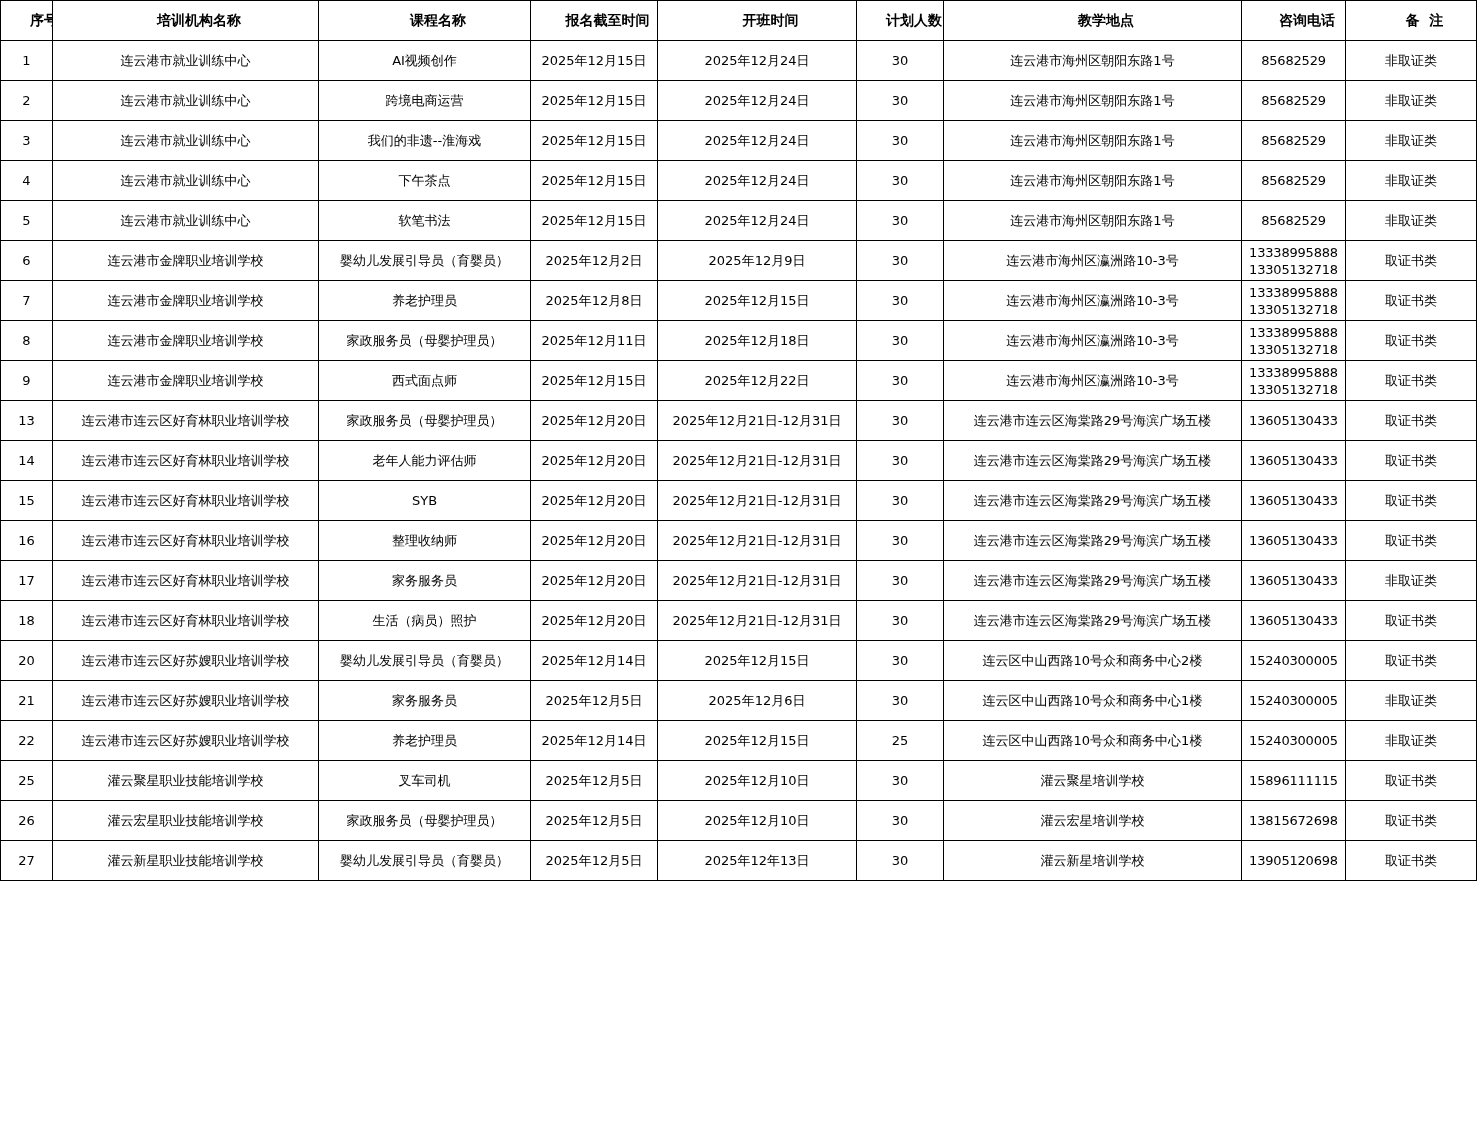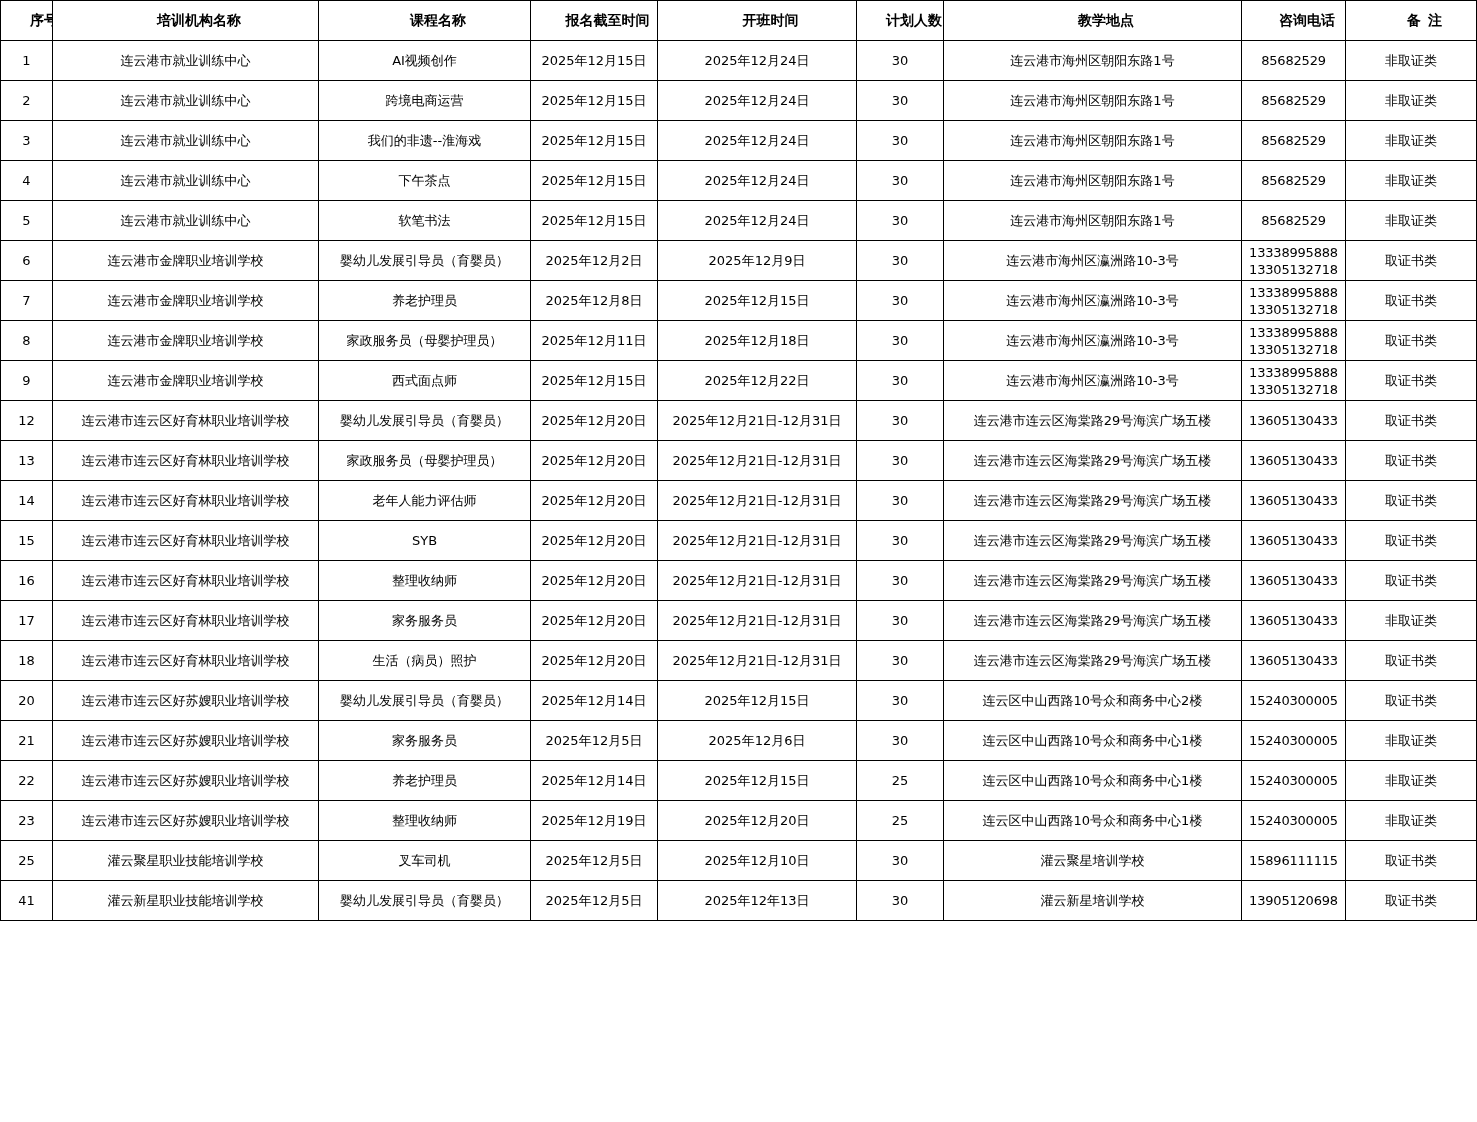--- a/index.html
+++ b/index.html
@@ -47,21 +47,21 @@
   <thead>
     <tr>
       <th>序号</th>
       <th>培训机构名称</th>
       <th>课程名称</th>
       <th>报名截至时间</th>
       <th>开班时间</th>
       <th>计划人数</th>
       <th>教学地点</th>
       <th>咨询电话</th>
-      <th style="white-space:pre;font-family:Liberation Serif, serif;">备  注</th>
+      <th style="white-space:pre;">备  注</th>
     </tr>
   </thead>
   <tbody id="table-body">
       <tr>
         <td>1</td>
         <td>连云港市就业训练中心</td>
         <td>AI视频创作</td>
         <td>2025年12月15日</td>
         <td>2025年12月24日</td>
         <td>30</td>
@@ -173,33 +173,20 @@
         <td>2025年12月22日</td>
         <td>30</td>
         <td>连云港市海州区瀛洲路10-3号</td>
         <td class="phone">
           <span class="ph-line">13338995888</span>
           <span class="ph-line">13305132718</span>
         </td>
         <td>取证书类</td>
       </tr>
       <tr>
-        <td>12</td>
-        <td>连云港市连云区好育林职业培训学校</td>
-        <td>婴幼儿发展引导员（育婴员）</td>
-        <td>2025年12月20日</td>
-        <td>2025年12月21日-12月31日</td>
-        <td>30</td>
-        <td>连云港市连云区海棠路29号海滨广场五楼</td>
-        <td class="phone">
-          <span class="ph-line">13605130433</span>
-        </td>
-        <td>取证书类</td>
-      </tr>
-      <tr>
         <td>13</td>
         <td>连云港市连云区好育林职业培训学校</td>
         <td>家政服务员（母婴护理员）</td>
         <td>2025年12月20日</td>
         <td>2025年12月21日-12月31日</td>
         <td>30</td>
         <td>连云港市连云区海棠路29号海滨广场五楼</td>
         <td class="phone">
           <span class="ph-line">13605130433</span>
         </td>
@@ -303,47 +290,47 @@
         <td>2025年12月14日</td>
         <td>2025年12月15日</td>
         <td>25</td>
         <td>连云区中山西路10号众和商务中心1楼</td>
         <td class="phone">
           <span class="ph-line">15240300005</span>
         </td>
         <td>非取证类</td>
       </tr>
       <tr>
-        <td>23</td>
-        <td>连云港市连云区好苏嫂职业培训学校</td>
-        <td>整理收纳师</td>
-        <td>2025年12月19日</td>
-        <td>2025年12月20日</td>
-        <td>25</td>
-        <td>连云区中山西路10号众和商务中心1楼</td>
-        <td class="phone">
-          <span class="ph-line">15240300005</span>
-        </td>
-        <td>非取证类</td>
-      </tr>
-      <tr>
         <td>25</td>
         <td>灌云聚星职业技能培训学校</td>
         <td>叉车司机</td>
         <td>2025年12月5日</td>
         <td>2025年12月10日</td>
         <td>30</td>
         <td>灌云聚星培训学校</td>
         <td class="phone">
           <span class="ph-line">15896111115</span>
         </td>
         <td>取证书类</td>
       </tr>
       <tr>
-        <td>41</td>
+        <td>26</td>
+        <td>灌云宏星职业技能培训学校</td>
+        <td>家政服务员（母婴护理员）</td>
+        <td>2025年12月5日</td>
+        <td>2025年12月10日</td>
+        <td>30</td>
+        <td>灌云宏星培训学校</td>
+        <td class="phone">
+          <span class="ph-line">13815672698</span>
+        </td>
+        <td>取证书类</td>
+      </tr>
+      <tr>
+        <td>27</td>
         <td>灌云新星职业技能培训学校</td>
         <td>婴幼儿发展引导员（育婴员）</td>
         <td>2025年12月5日</td>
         <td>2025年12年13日</td>
         <td>30</td>
         <td>灌云新星培训学校</td>
         <td class="phone">
           <span class="ph-line">13905120698</span>
         </td>
         <td>取证书类</td>

